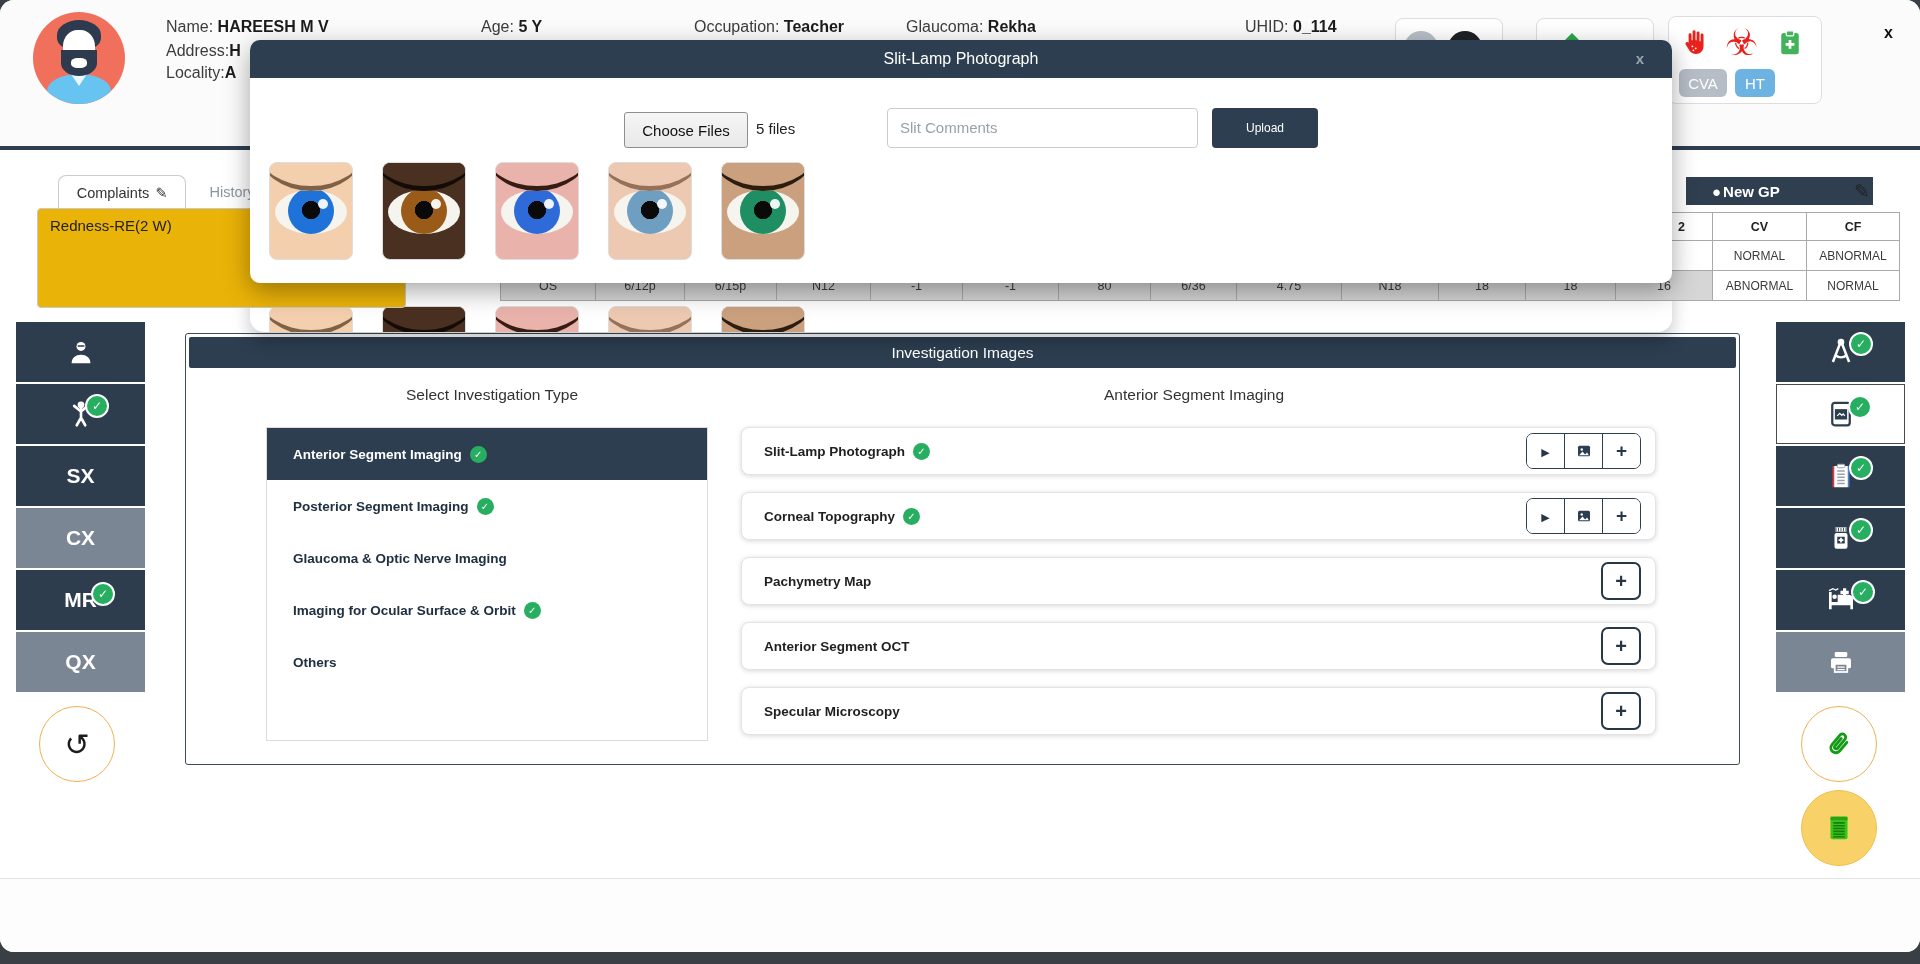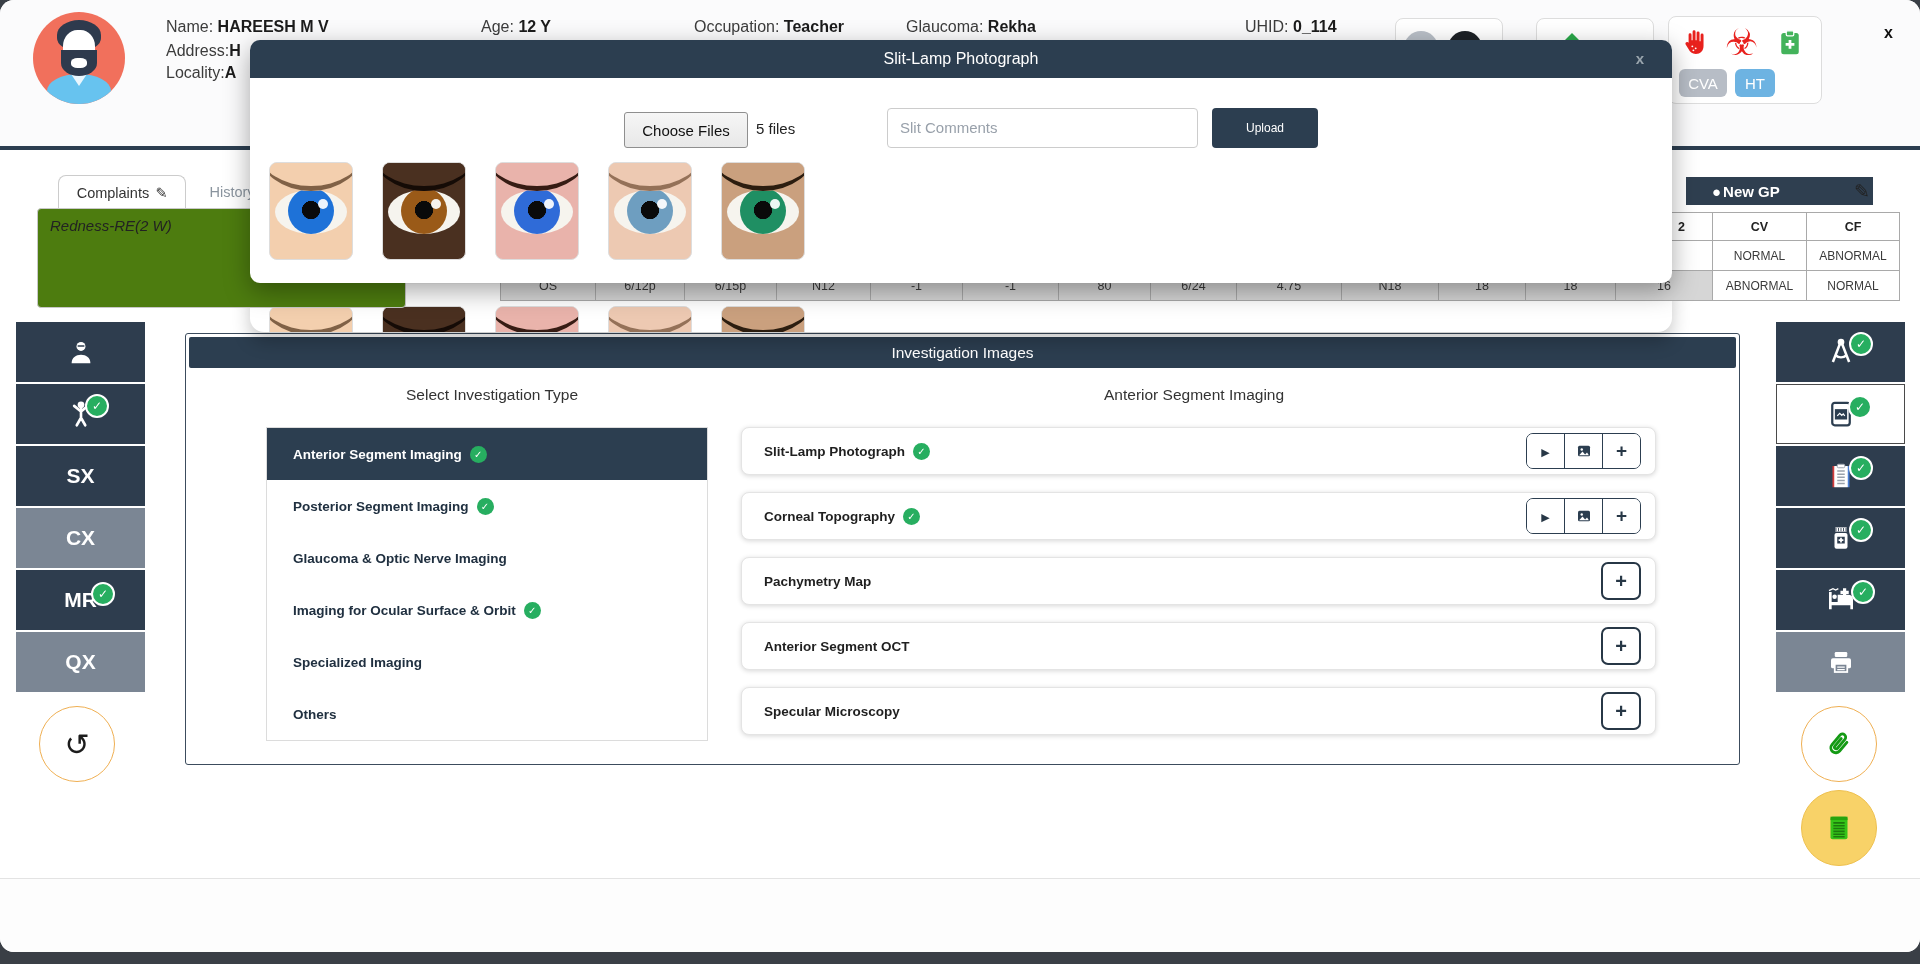--- a/index.html
+++ b/index.html
@@ -15,21 +15,21 @@
   .avatar .hair{position:absolute;left:24px;top:8px;width:44px;height:30px;background:#2e3a4d;border-radius:50% 50% 40% 40%;}
   .avatar .face{position:absolute;left:30px;top:18px;width:32px;height:36px;background:#fff;border-radius:45%;}
   .avatar .beard{position:absolute;left:28px;top:38px;width:36px;height:26px;background:#2e3a4d;border-radius:0 0 50% 50%;}
   .avatar .mouth{position:absolute;left:38px;top:46px;width:16px;height:10px;background:#fff;border-radius:40%;}
   .avatar .shirt{position:absolute;left:14px;top:62px;width:64px;height:34px;background:#67c3ef;border-radius:50% 50% 0 0;}
   .avatar .collar{position:absolute;left:38px;top:62px;width:16px;height:12px;background:#e9f6fd;clip-path:polygon(0 0,100% 0,50% 100%);}
   
   .tab{border:1px solid #ccc;border-bottom:none;border-radius:8px 8px 0 0;background:#fff;display:flex;align-items:center;justify-content:center;font-size:14.5px;color:#333;}
   .tab.ghost{border:none;color:#8a949e;background:transparent;}
   .pencil::after{content:"✎";}
-  .cbox{border:1px solid #c8c8c8;border-radius:4px;background:#4d7c0f;z-index:5;font-style:italic;}
+  .cbox{border:1px solid #c8c8c8;border-radius:4px;background:#eab308;z-index:5;}
   
   .trow{display:flex;z-index:5;}
   .tcell{border:1px solid #a9a9a9;border-left:none;display:flex;align-items:center;justify-content:center;font-size:12.5px;color:#3b3b3b;box-sizing:border-box;background:#d6d6d6;}
   .tcell.first{border-left:1px solid #a9a9a9;}
   .tcell.white{background:#fff;}
   .tcell.hdr{background:#fff;font-weight:bold;color:#222;}
   
   .gpbar{background:#2f3f50;color:#fff;font-weight:bold;font-size:15px;display:flex;align-items:center;padding-left:26px;z-index:5;}
   
   .tile{width:129px;height:60px;display:flex;align-items:center;justify-content:center;background:#2e3d4e;color:#fff;font-weight:bold;font-size:21px;z-index:1;}
@@ -91,21 +91,21 @@
   <div class="abs avatar">
     <div class="shirt"></div>
     <div class="collar"></div>
     <div class="hair"></div>
     <div class="face"></div>
     <div class="beard"></div>
     <div class="mouth"></div>
   </div>
 
   <div class="abs lbl" style="left:166px;top:18px;"><span>Name:</span> <b>HAREESH M V</b></div>
-  <div class="abs lbl" style="left:481px;top:18px;"><span>Age:</span> <b>12 Y</b></div>
+  <div class="abs lbl" style="left:481px;top:18px;"><span>Age:</span> <b>5 Y</b></div>
   <div class="abs lbl" style="left:694px;top:18px;"><span>Occupation:</span> <b>Teacher</b></div>
   <div class="abs lbl" style="left:906px;top:18px;"><span>Glaucoma:</span> <b>Rekha</b></div>
   <div class="abs lbl" style="left:1245px;top:18px;"><span>UHID:</span> <b>0_114</b></div>
   <div class="abs lbl" style="left:166px;top:42px;"><span>Address:</span><b>H</b></div>
   <div class="abs lbl" style="left:166px;top:64px;"><span>Locality:</span><b>A</b></div>
 
   <div class="abs ptcard" style="left:1395px;top:18px;width:106px;height:84px;">
     <div class="abs" style="left:8px;top:12px;width:34px;height:34px;border-radius:50%;background:#b9bfc7;"></div>
     <div class="abs" style="left:52px;top:12px;width:34px;height:34px;border-radius:50%;background:#1d2126;"></div>
   </div>
@@ -163,21 +163,21 @@
     <div class="tcell white" style="width:93px;height:31px;font-size:12px;">ABNORMAL</div>
   </div>
   <div class="abs trow" style="left:500px;top:270px;">
     <div class="tcell first" style="width:96px;height:31px;">OS</div>
     <div class="tcell" style="width:89px;height:31px;">6/12p</div>
     <div class="tcell" style="width:92px;height:31px;">6/15p</div>
     <div class="tcell" style="width:94px;height:31px;">N12</div>
     <div class="tcell" style="width:92px;height:31px;">-1</div>
     <div class="tcell" style="width:96px;height:31px;">-1</div>
     <div class="tcell" style="width:92px;height:31px;">80</div>
-    <div class="tcell" style="width:86px;height:31px;">6/24</div>
+    <div class="tcell" style="width:86px;height:31px;">6/36</div>
     <div class="tcell" style="width:105px;height:31px;">4.75</div>
     <div class="tcell" style="width:97px;height:31px;">N18</div>
     <div class="tcell" style="width:87px;height:31px;">18</div>
     <div class="tcell" style="width:90px;height:31px;">18</div>
     <div class="tcell" style="width:97px;height:31px;">16</div>
     <div class="tcell white" style="width:94px;height:31px;font-size:12px;">ABNORMAL</div>
     <div class="tcell white" style="width:93px;height:31px;font-size:12px;">NORMAL</div>
   </div>
 
   <div class="abs tile" style="left:16px;top:322px;">
@@ -295,23 +295,20 @@
           <span class="check chk16"></span>
         </div>
       <div class="typeitem">
           <span>Glaucoma &amp; Optic Nerve Imaging</span>
         </div>
       <div class="typeitem">
           <span>Imaging for Ocular Surface &amp; Orbit</span>
           <span class="check chk16"></span>
         </div>
       <div class="typeitem">
-          <span>Specialized Imaging</span>
-        </div>
-      <div class="typeitem">
           <span>Others</span>
         </div>
     </div>
 
     <div class="invcard" style="top:93px;">
       <span class="ilabel">Slit-Lamp Photograph</span>
         <span class="check chk16"></span>
         <span class="spacer"></span>
       <div class="mediagrp">
         <div class="mbtn">

